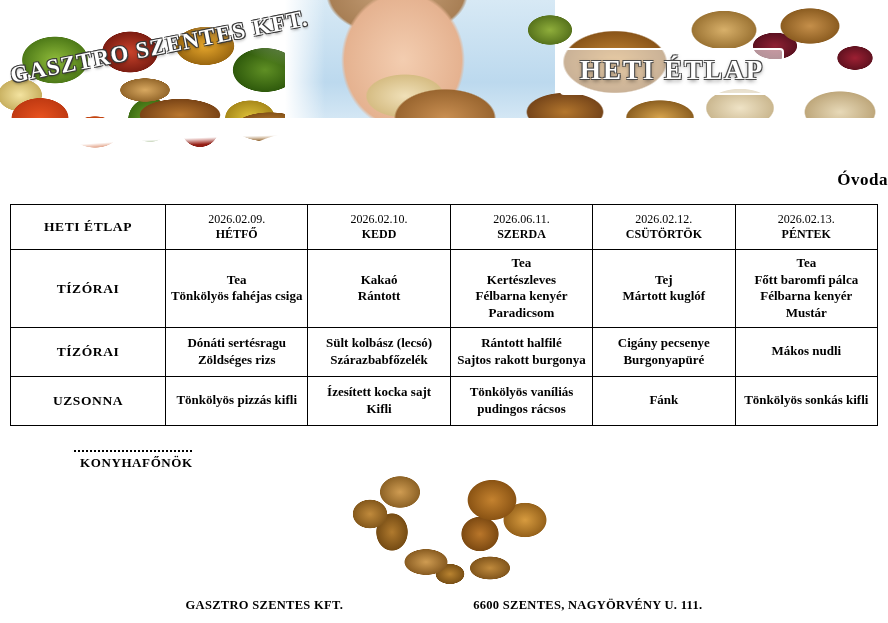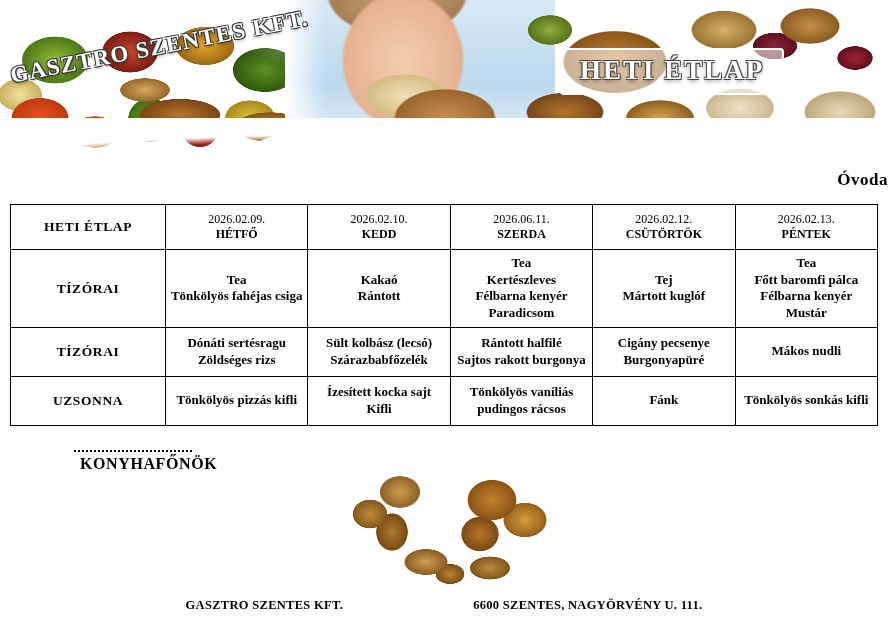--- a/index.html
+++ b/index.html
@@ -215,21 +215,21 @@
     width: 230px;
   }
   .sig-dots {
     border-top: 2px dotted #000000;
     width: 118px;
     margin-left: 12px;
   }
   .sig-label {
     font-family: "Liberation Serif", serif;
     font-weight: bold;
-    font-size: 16px;
+    font-size: 13px;
     letter-spacing: 0.6px;
     margin-top: 3px;
     margin-left: 18px;
   }
 
   
   .bakery-photo {
     position: absolute;
     left: 330px;
     top: 462px;

